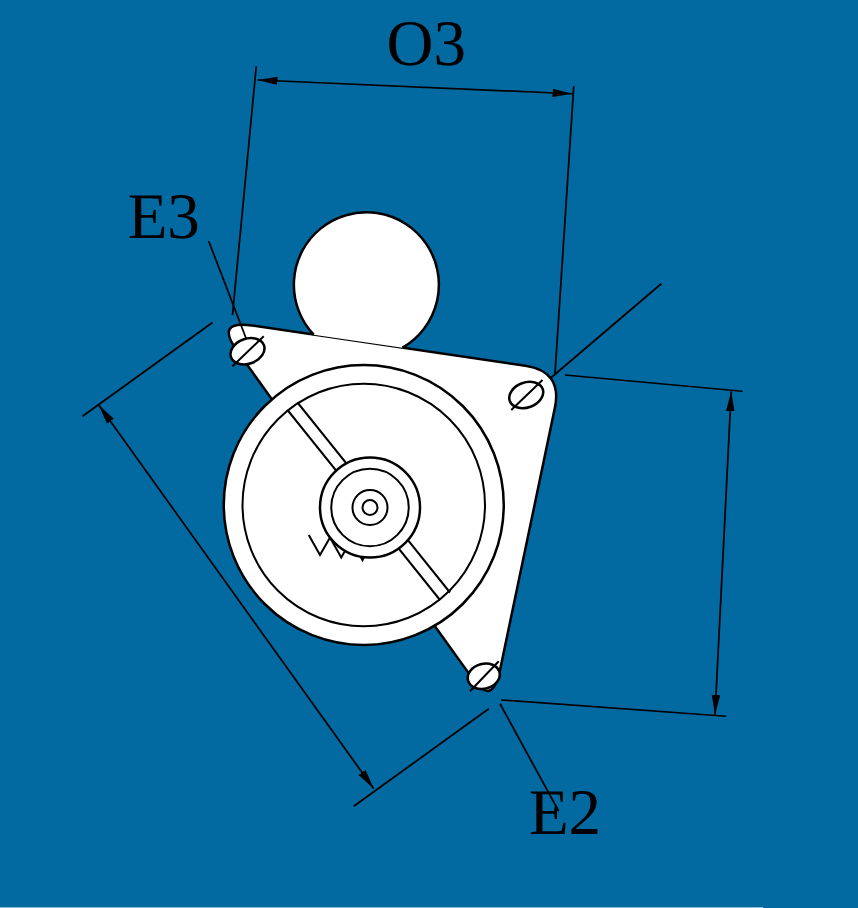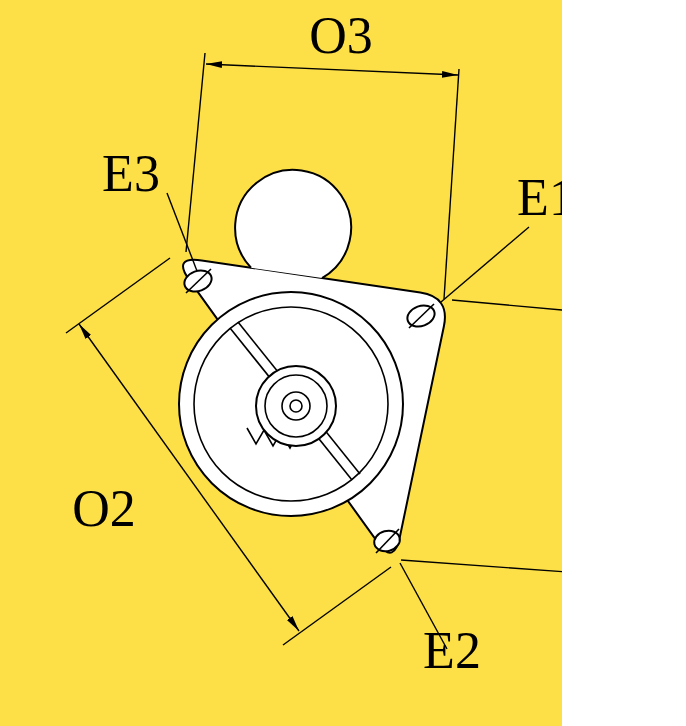--- a/index.html
+++ b/index.html
@@ -2,23 +2,23 @@
 <html><head>
 <meta charset="utf-8">
 <style>
   html, body {
     margin: 0;
     padding: 0;
     background: #ffffff;
   }
   .canvas {
     position: relative;
-    width: 562px;
+    width: 686px;
     height: 726px;
-    background: #fde047;
+    background: #0369a1;
     overflow: hidden;
     font-family: "Liberation Serif", serif;
   }
   .drawing-svg {
     position: absolute;
     left: 0;
     top: 0;
     width: 686px;
     height: 726px;
   }
@@ -115,17 +115,15 @@
       <line class="dim" x1="79" y1="324" x2="299" y2="631" marker-start="url(#arr)" marker-end="url(#arr)"></line>
     </g>
 
     <line class="dim" x1="167" y1="193" x2="197" y2="271"></line>
     <line class="dim" x1="529" y1="227" x2="441" y2="302"></line>
     <line class="dim" x1="447" y1="649" x2="400" y2="563"></line>
   </svg>
 
   <span class="dim-label lbl-o3">O3</span>
   <span class="dim-label lbl-e3">E3</span>
-  <span class="dim-label lbl-e1">E1</span>
-  <span class="dim-label lbl-o2">O2</span>
   <span class="dim-label lbl-e2">E2</span>
 
 </div>
 
 </body></html>

